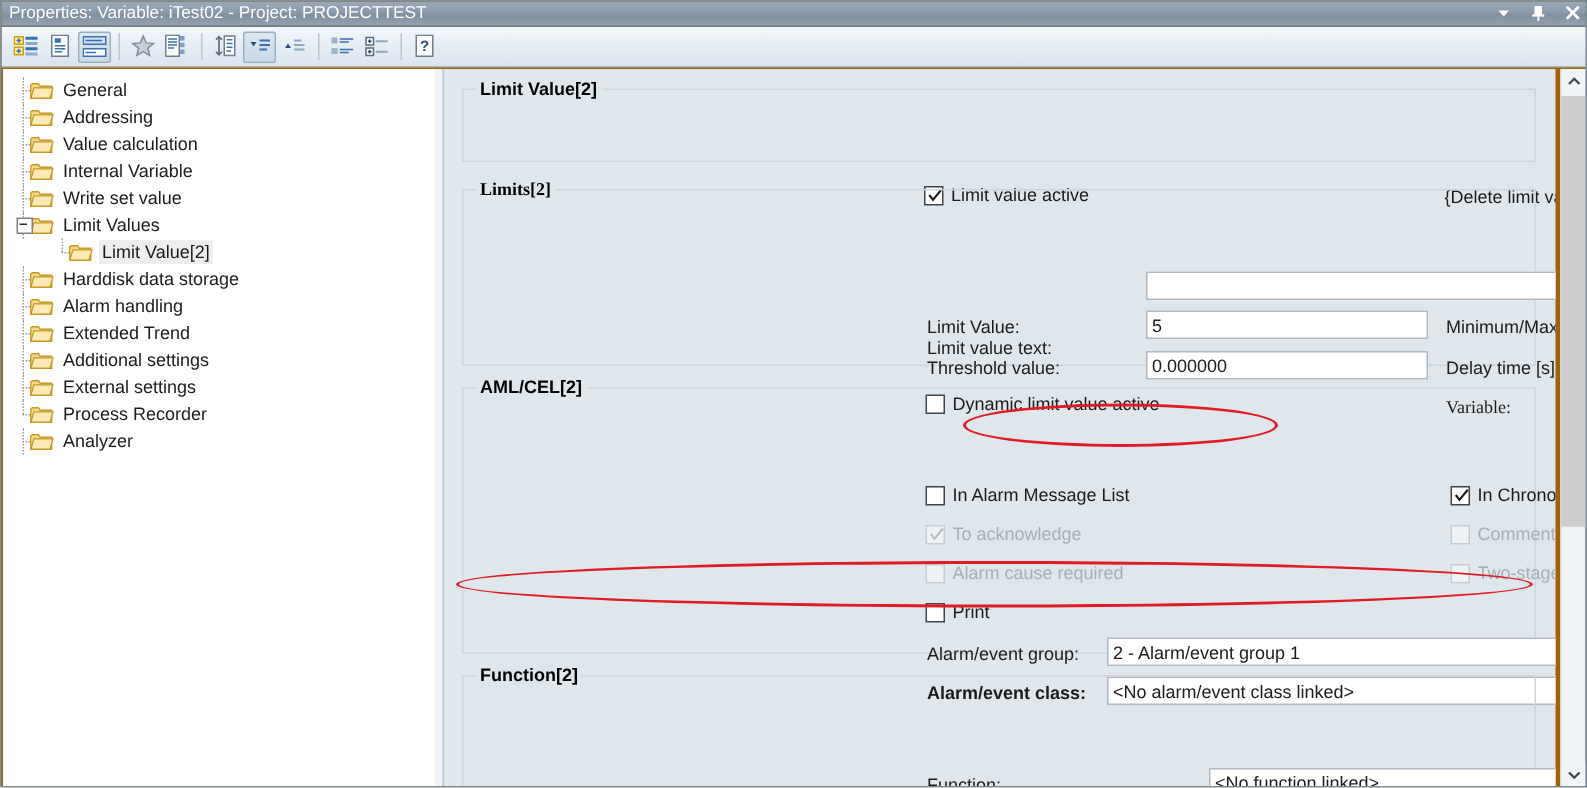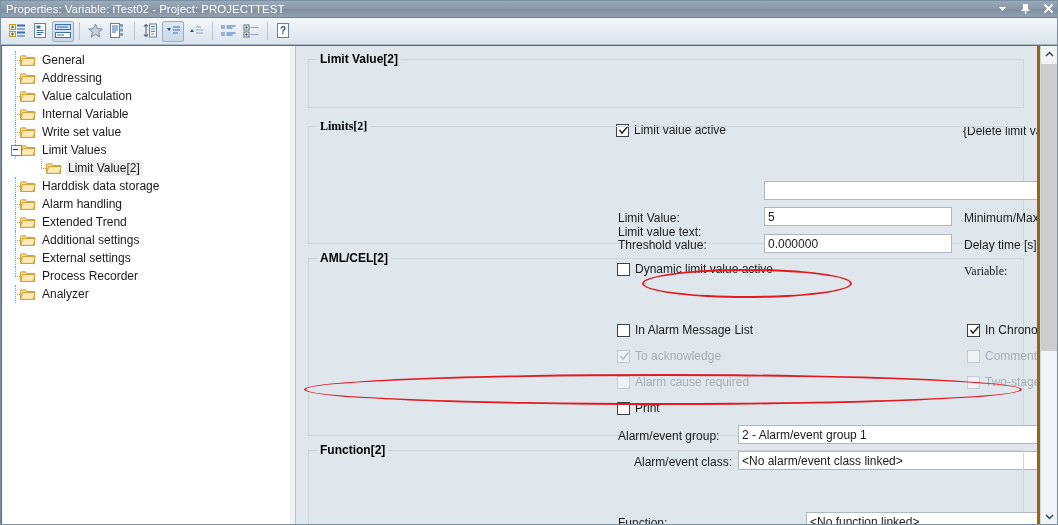--- a/index.html
+++ b/index.html
@@ -599,21 +599,21 @@
     </div>
 
     <div class="cb" style="left:321px; top:355px;">
       <span class="box"></span>
       <span>Print</span>
     </div>
 
     <div class="lbl" style="left:322px; top:383px;">Alarm/event group:</div>
     <div class="field" style="left:442px; top:379px; width:566px; height:19px;">2 - Alarm/event group 1</div>
 
-    <div class="lbl" style="left:338px; top:409px;">Alarm/event class:</div>
+    <div class="lbl" style="left:322px; top:409px;font-weight:bold;">Alarm/event class:</div>
     <div class="field" style="left:442px; top:405px; width:566px; height:19px;">&lt;No alarm/event class linked&gt;</div>
 
     <div class="groupbox" style="left:12px; top:404px; width:716px; height:85px;">
       <div class="gb-title">Function[2]</div>
     </div>
     <div class="lbl" style="left:322px; top:470px;">Function:</div>
     <div class="field" style="left:510px; top:466px; width:498px; height:19px;">&lt;No function linked&gt;</div>
 
   </div>
 

